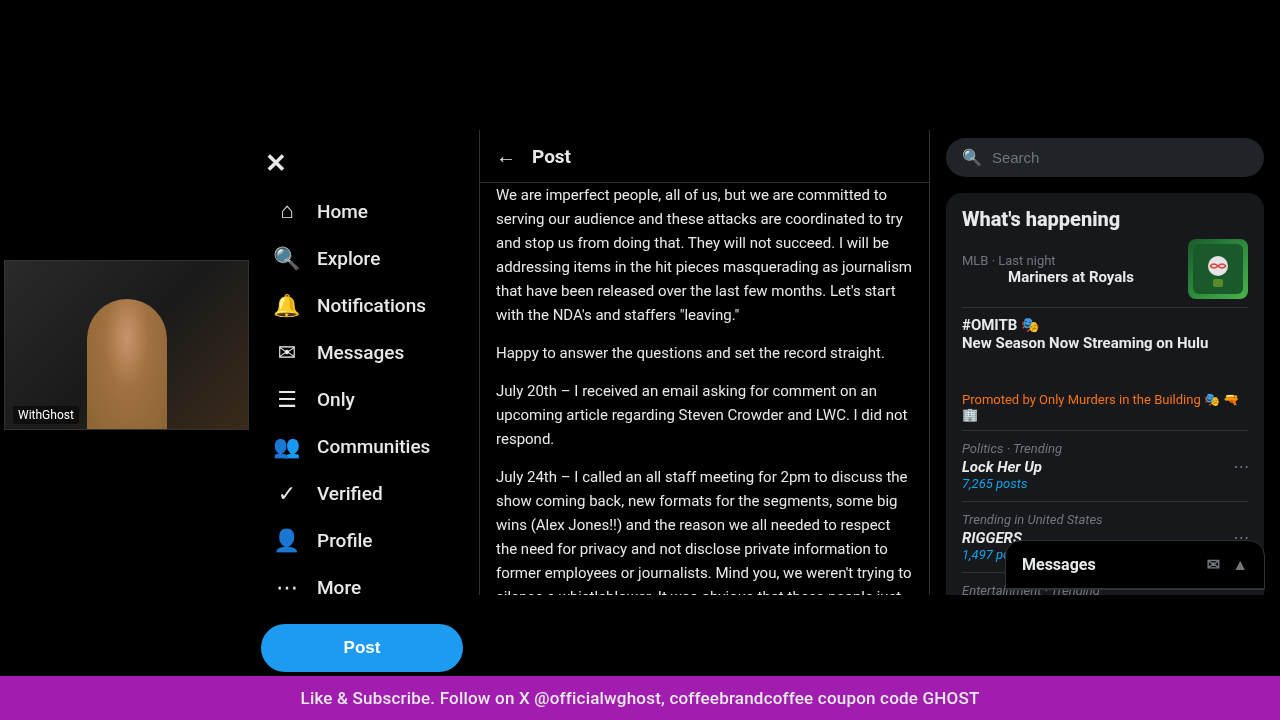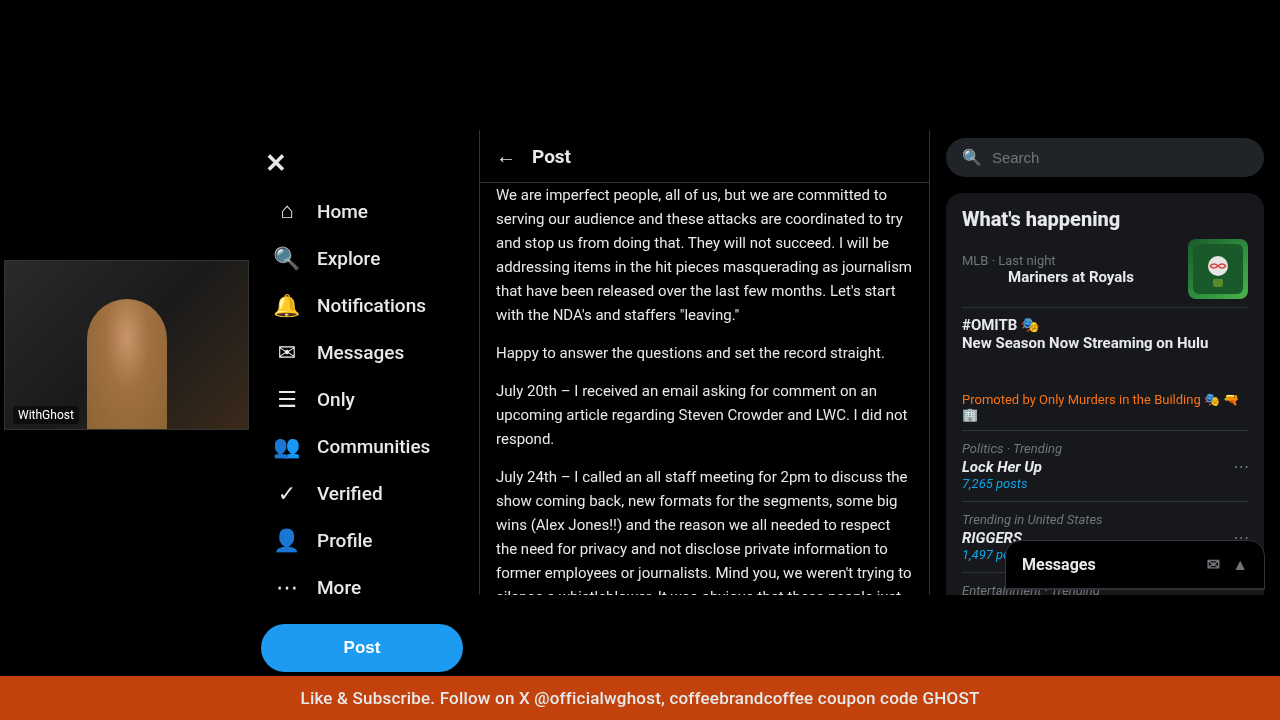--- a/index.html
+++ b/index.html
@@ -305,21 +305,21 @@
       color: #71767b;
       font-size: 16px;
     }
 
     
     .bottom-bar {
       position: absolute;
       bottom: 0;
       left: 0;
       width: 1280px;
-      background: #c2410c;
+      background: #a21caf;
       padding: 12px 20px;
       text-align: center;
       font-size: 17px;
       color: #e7e9ea;
       font-weight: 500;
       letter-spacing: 0.2px;
     }
 
     
     .post-content::-webkit-scrollbar { width: 4px; }

